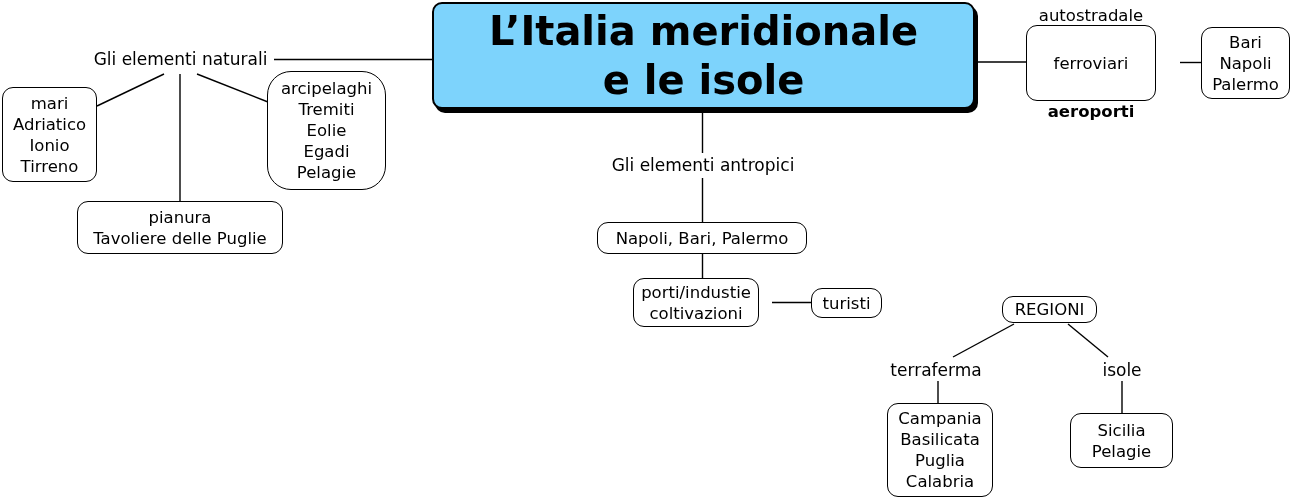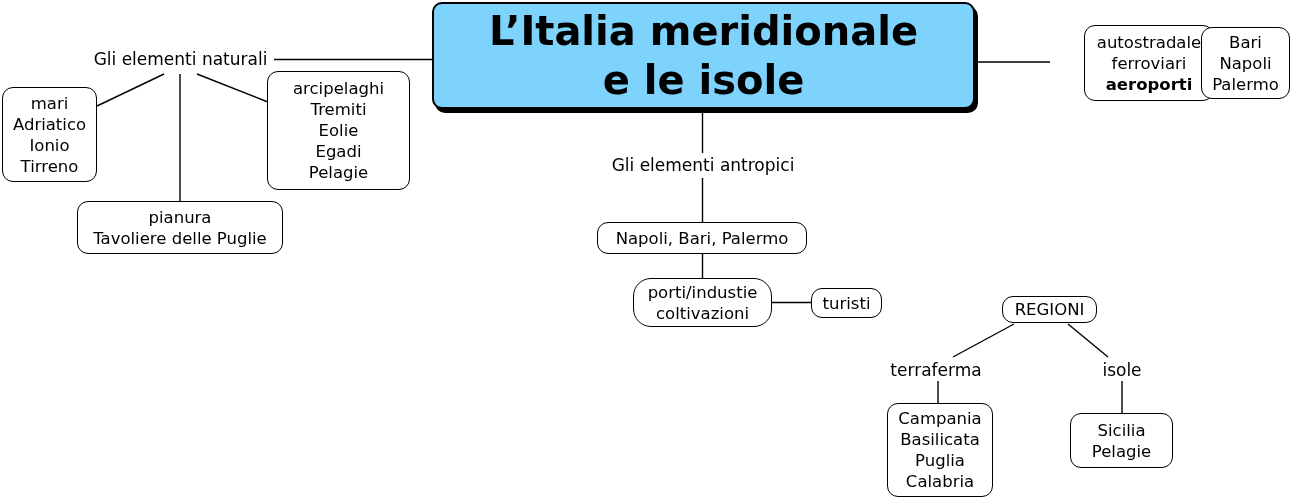--- a/index.html
+++ b/index.html
@@ -67,26 +67,26 @@
     position: absolute;
     text-align: center;
     font-size: 17px;
     line-height: 21px;
     white-space: nowrap;
   }
   .bold { font-weight: bold; }
 
   
   #box-mari        { left: 2px;    top: 87px;  width: 95px;  height: 95px; }
-  #box-arcipelaghi { left: 267px;  top: 71px;  width: 143px; height: 119px; }
+  #box-arcipelaghi { left: 267px;  top: 71px;  width: 119px; height: 119px; border-radius: 24px; }
   #box-pianura     { left: 77px;   top: 201px; width: 206px; height: 53px; }
   #box-napoli      { left: 597px;  top: 222px; width: 210px; height: 32px; }
-  #box-porti       { left: 633px;  top: 278px; width: 139px; height: 49px; border-radius: 18px; }
+  #box-porti       { left: 633px;  top: 278px; width: 126px; height: 49px; }
   #box-turisti     { left: 811px;  top: 288px; width: 71px;  height: 30px; }
-  #box-trasporti   { left: 1084px; top: 25px;  width: 130px; height: 76px; }
+  #box-trasporti   { left: 1026px; top: 25px;  width: 130px; height: 76px; gap: 27px; }
   #box-citta       { left: 1201px; top: 27px;  width: 89px;  height: 72px; }
   #box-regioni     { left: 1002px; top: 296px; width: 95px;  height: 27px; }
   #box-campania    { left: 887px;  top: 403px; width: 106px; height: 94px; }
   #box-sicilia     { left: 1070px; top: 413px; width: 103px; height: 55px; }
 
   
   #label-naturali   { left: 58px;   top: 49px;  width: 245px; }
   #label-antropici  { left: 583px;  top: 155px; width: 240px; }
   #label-terraferma { left: 876px;  top: 360px; width: 120px; }
   #label-isole      { left: 1072px; top: 360px; width: 100px; }

